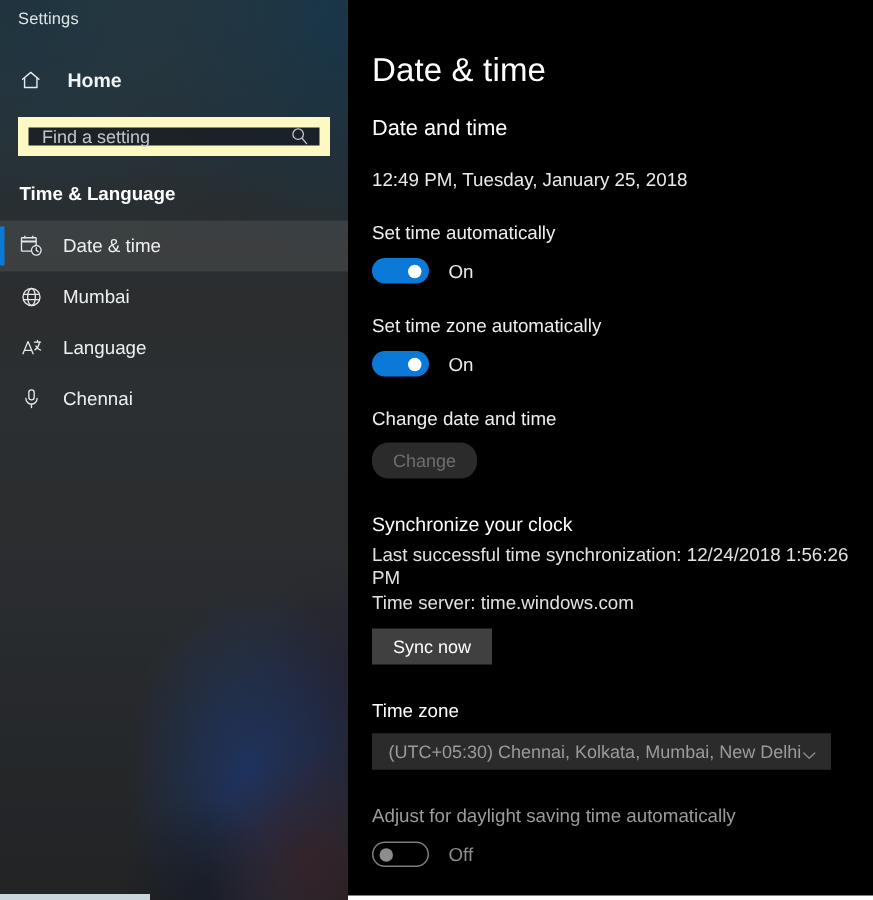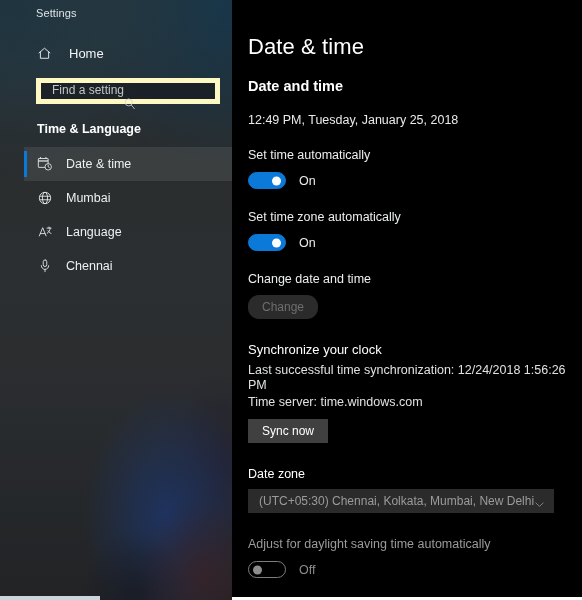--- a/index.html
+++ b/index.html
@@ -51,21 +51,21 @@
       radial-gradient(40% 18% at 88% 96%, rgba(70,36,40,0.75) 0%, rgba(70,36,40,0) 72%),
       radial-gradient(30% 14% at 58% 99%, rgba(24,26,36,0.7) 0%, rgba(24,26,36,0) 75%);
   }
   .acr-topleft {
     background: radial-gradient(58% 22% at 6% 1%, rgba(36,60,74,0.95) 0%, rgba(36,60,74,0) 70%);
   }
   .acr-tint {
     background: rgba(20,22,24,0.22);
   }
 
-  .side-content { position: relative; z-index: 3; padding-left: 24px; }
+  .side-content { position: relative; z-index: 3; }
 
   #titlebar {
     height: 26px;
     display: flex;
     align-items: center;
     padding-left: 12px;
   }
   #titlebar .title-text {
     font-size: 11px;
     color: #dfe3e6;
@@ -78,31 +78,31 @@
     height: 26px;
     margin-top: 14px;
     padding-left: 13px;
     cursor: default;
   }
   .home-row .ic { width: 22px; height: 16px; display: flex; align-items: center; }
   .home-row .lbl {
     font-size: 13px;
     color: #f1f3f4;
     margin-left: 10px;
+    font-weight: bold;
   }
 
   #search-box {
     margin: 12px 12px 0 12px;
     height: 26px;
-    border: 5px solid #fef9c3;
+    border: 7px solid #fef9c3;
     background: rgba(22,25,27,0.62);
     display: flex;
     align-items: center;
     padding: 0 6px 0 9px;
-    flex-direction: column;
   }
   #search-input {
     flex: 1;
     border: none;
     outline: none;
     background: transparent;
     color: #e6e9eb;
     font-family: "Liberation Sans", sans-serif;
     font-size: 12px;
     height: 22px;
@@ -166,21 +166,21 @@
   .main-inner { padding-top: 34px; padding-right: 4px; }
 
   h1.page-title {
     font-size: 22px;
     font-weight: normal;
     color: #ffffff;
     letter-spacing: 0.1px;
   }
   h2.group-title {
     font-size: 14.5px;
-    font-weight: bold;
+    font-weight: normal;
     color: #ffffff;
     margin-top: 18px;
   }
   .clock-line {
     font-size: 12.5px;
     color: #e8eaec;
     margin-top: 19px;
   }
   .setting-label {
     font-size: 12.5px;
@@ -424,21 +424,21 @@
       <div class="setting-label">Change date and time</div>
       <button class="win-btn disabled">Change</button>
 
       
       <div class="sync-head">Synchronize your clock</div>
       <div class="sync-line">Last successful time synchronization: 12/24/2018 1:56:26 PM</div>
       <div class="sync-line second">Time server: time.windows.com</div>
       <button class="win-btn">Sync now</button>
 
       
-      <div class="field-label">Date zone</div>
+      <div class="field-label">Time zone</div>
       <div class="combo disabled">
         <span class="val">(UTC+05:30) Chennai, Kolkata, Mumbai, New Delhi</span>
         <span class="chev">
           <svg viewBox="0 0 12 12" width="11" height="11" fill="none" stroke="#9b9b9b" stroke-width="1" stroke-linecap="round" stroke-linejoin="round">
             <path d="M2 4.3 6 8.1l4-3.8"></path>
           </svg>
         </span>
       </div>
 
       

